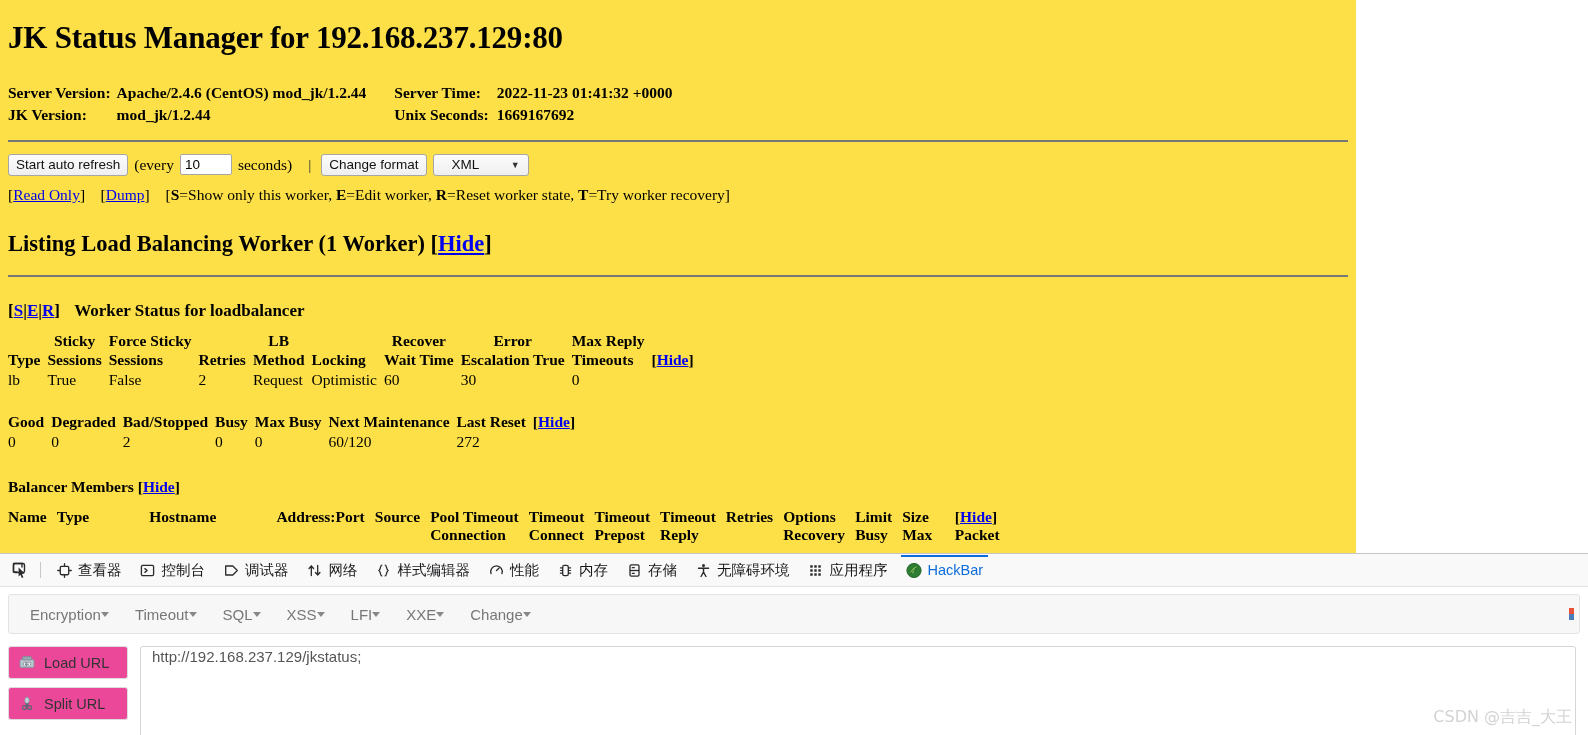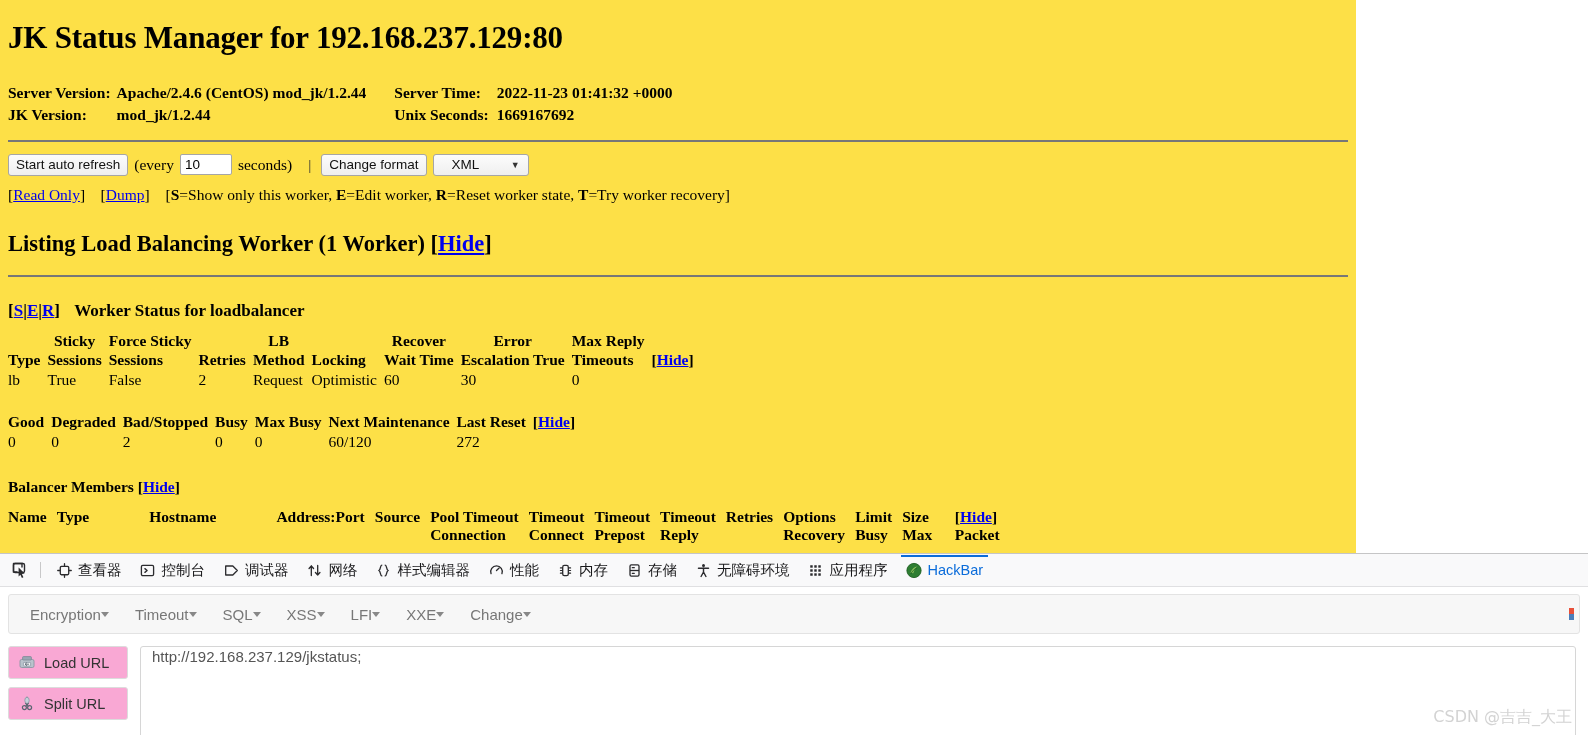--- a/index.html
+++ b/index.html
@@ -281,21 +281,21 @@
     width: 120px;
     flex: 0 0 120px;
   }
   .hb-btn {
     display: flex;
     align-items: center;
     gap: 9px;
     height: 31px;
     border: 1px solid #dcdcdc;
     border-radius: 3px;
-    background: #f9a8d4;
+    background: #ec4899;
     padding: 0 10px;
     font-size: 14.5px;
     color: #333;
     cursor: default;
   }
   .hb-textarea {
     flex: 1 1 auto;
     min-height: 70px;
     border: 1px solid #d6d6d6;
     border-radius: 3px;

